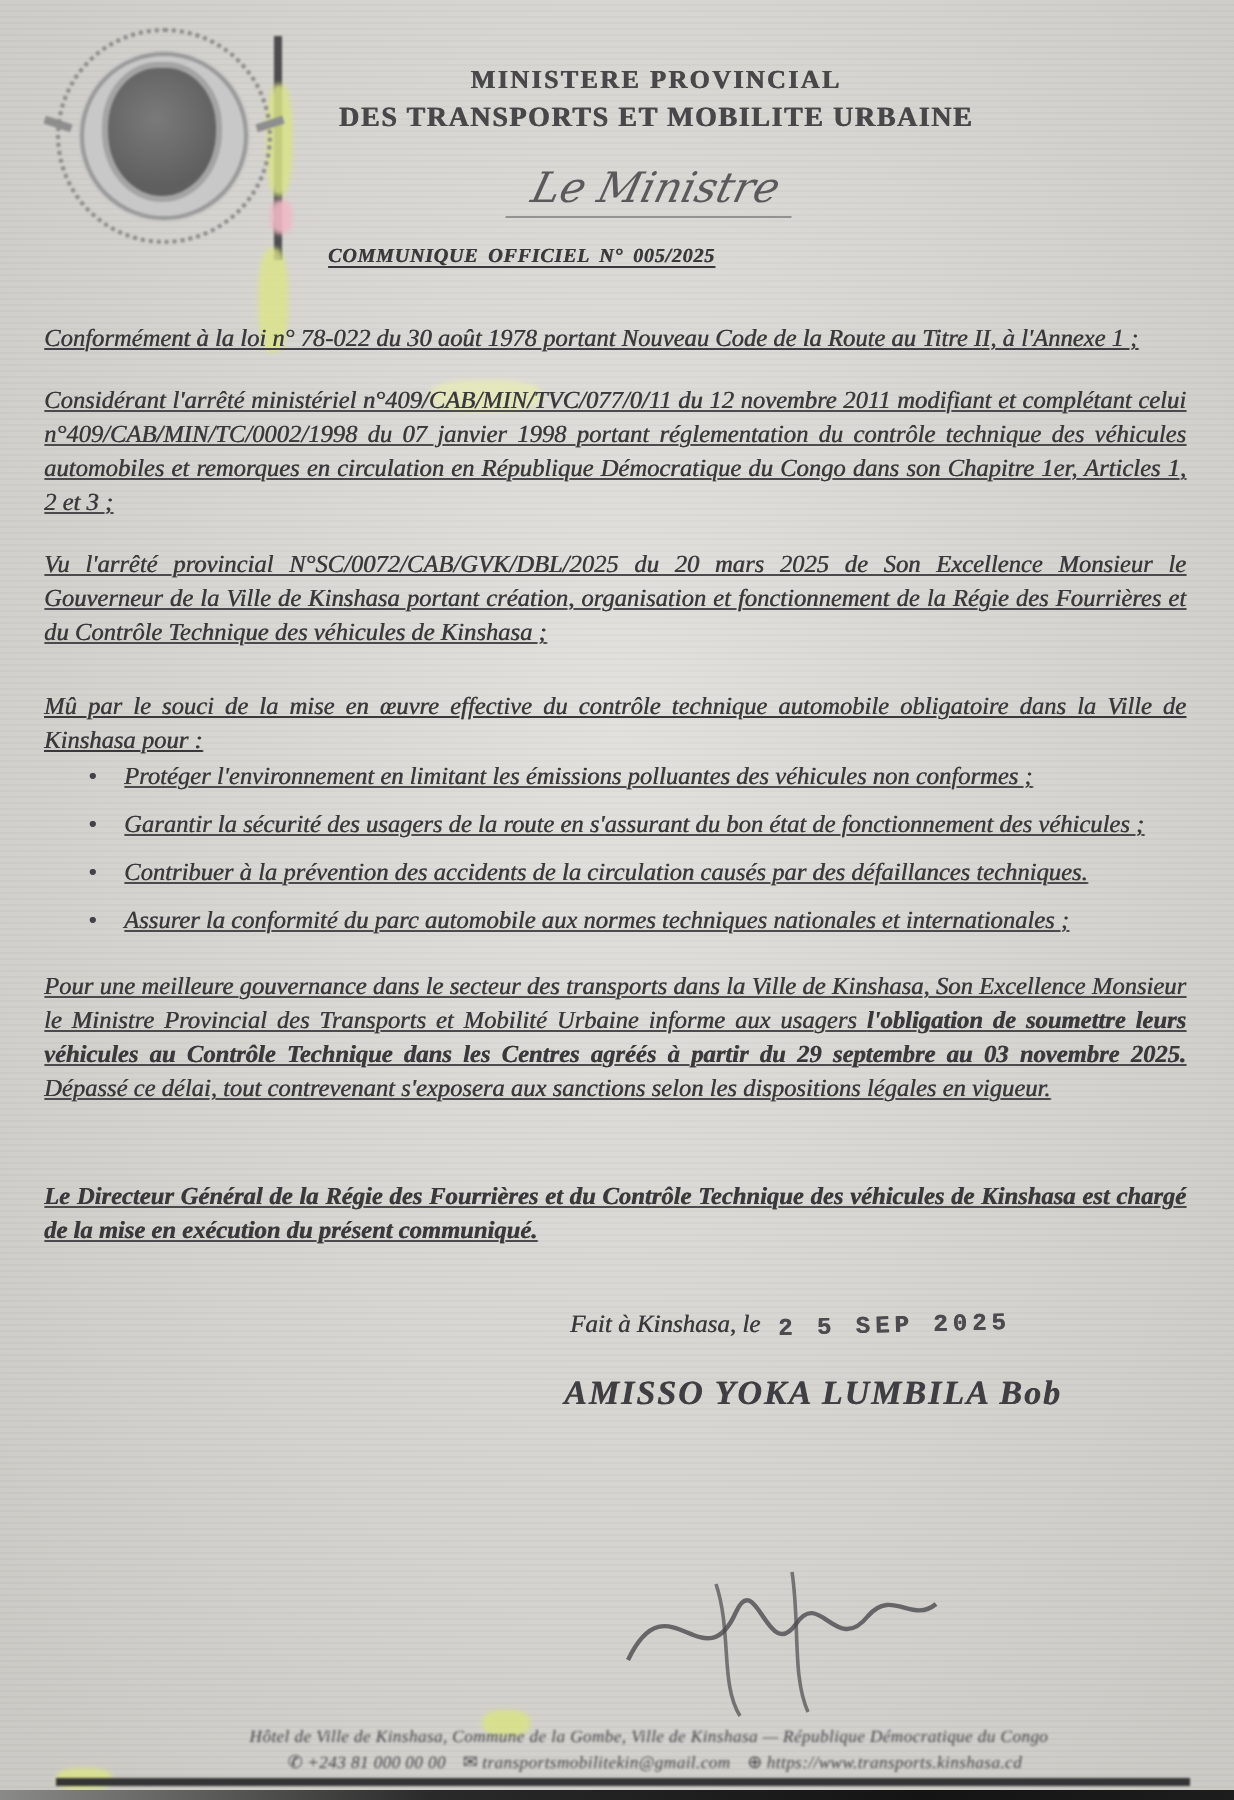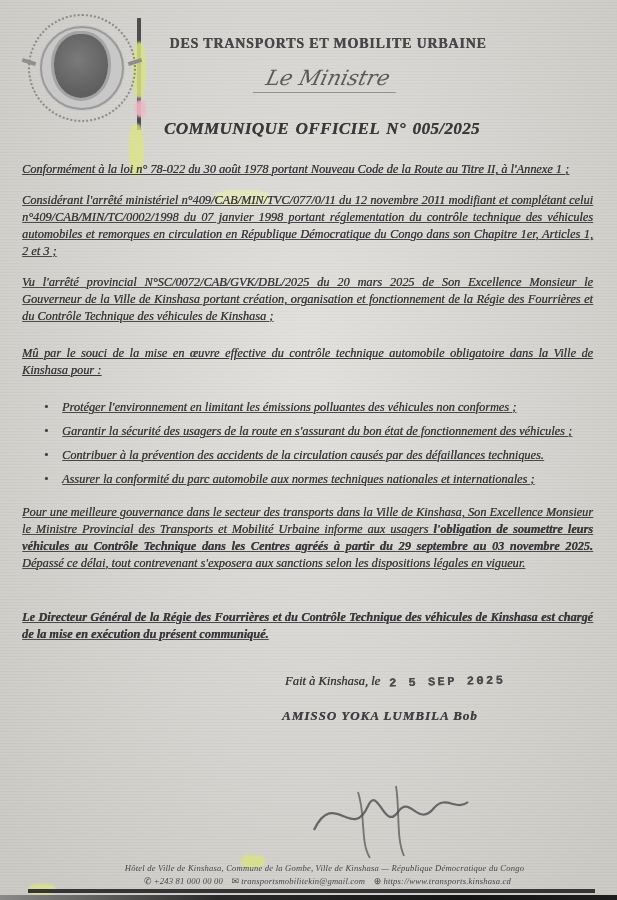--- a/index.html
+++ b/index.html
@@ -59,46 +59,46 @@
   .blob.y4{left:241px;top:855px;width:24px;height:13px;background:#d9e386;opacity:.85;}
   .blob.y5{left:28px;top:884px;width:28px;height:11px;background:#dce586;opacity:.8;}
   
   .content{
     position:absolute;left:22px;right:24px;top:120px;
     color:#3c3c3e;font-style:italic;font-size:12.3px;line-height:17px;
     text-align:justify;filter:blur(.32px) contrast(1.05);
     text-shadow:.3px 0 0 rgba(60,60,62,.85);
   }
   .title{
-    font-size:17px;font-weight:bold;letter-spacing:.4px;word-spacing:2px;
-    margin:0 0 24px 142px;
+    font-size:10px;font-weight:bold;letter-spacing:.4px;word-spacing:2px;
+    margin:0 0 24px 142px;text-decoration:underline;
     text-decoration-color:rgba(55,55,58,.8);text-underline-offset:2px;
   }
   .p{margin:0 0 14px 0;
      text-decoration:underline;
      text-decoration-color:rgba(70,70,75,.38);
      text-decoration-thickness:1px;text-underline-offset:1px;}
   .p.strong-ul{text-decoration-color:rgba(60,60,65,.62);}
-  .p.pre-list{margin-bottom:20px;margin-top:20px;text-decoration:underline;}
+  .p.pre-list{margin-bottom:1px;margin-top:20px;text-decoration:underline;}
   ul.goals{margin:0 0 4px 0;padding:0 0 0 40px;list-style:none;}
   ul.goals li{position:relative;margin:0 0 7px 0;padding-left:0;
      text-decoration:underline;text-decoration-color:rgba(70,70,75,.35);
      text-decoration-thickness:1px;}
   ul.goals li::before{content:"•";position:absolute;left:-18px;top:0;color:#46464a;}
   .notice{margin-top:16px;}
   .b{font-weight:bold;}
   .closing{margin-top:37px;font-weight:bold;}
   .dateline{margin:30px 0 0 263px;font-size:12.5px;white-space:nowrap;}
   .stamp{
     display:inline-block;font-family:"Liberation Mono", monospace;font-style:normal;
     font-weight:bold;font-size:12px;letter-spacing:2.5px;color:#4e4e52;
     transform:rotate(-1.5deg);margin-left:6px;
   }
   .signatory{
-    margin:16px 0 0 260px;font-size:13px;font-weight:bold;letter-spacing:1px;
+    margin:16px 0 0 260px;font-size:17px;font-weight:bold;letter-spacing:1px;
     color:#424246;white-space:nowrap;
   }
   .sig-svg{position:absolute;left:300px;top:772px;pointer-events:none;}
   
   .footer{
     position:absolute;left:0;right:0;bottom:12px;text-align:center;
     font-size:8.6px;font-style:italic;color:#454548;letter-spacing:.2px;
     filter:blur(.55px);line-height:13px;padding-left:32px;
   }
   .footer .icon{font-style:normal;font-size:9px;margin:0 2px 0 6px;}
@@ -120,20 +120,21 @@
   <div class="blob y5"></div>
 
   <div class="seal">
     <div class="ring"></div>
     <div class="core"></div>
     <div class="wing-l"></div>
     <div class="wing-r"></div>
   </div>
 
   <div class="head-text">
+    <div class="min1">MINISTERE PROVINCIAL</div>
     <div class="min2">DES TRANSPORTS ET MOBILITE URBAINE</div>
     <div><span class="script">Le Ministre</span></div>
   </div>
 
   <div class="content">
     <div class="title">COMMUNIQUE OFFICIEL N° 005/2025</div>
 
     <p class="p strong-ul">Conformément à la loi n° 78-022 du 30 août 1978 portant Nouveau Code de la Route au Titre II, à l'Annexe 1 ;</p>
     <p class="p">Considérant l'arrêté ministériel n°409/CAB/MIN/TVC/077/0/11 du 12 novembre 2011 modifiant et complétant celui n°409/CAB/MIN/TC/0002/1998 du 07 janvier 1998 portant réglementation du contrôle technique des véhicules automobiles et remorques en circulation en République Démocratique du Congo dans son Chapitre 1er, Articles 1, 2 et 3 ;</p>
     <p class="p">Vu l'arrêté provincial N°SC/0072/CAB/GVK/DBL/2025 du 20 mars 2025 de Son Excellence Monsieur le Gouverneur de la Ville de Kinshasa portant création, organisation et fonctionnement de la Régie des Fourrières et du Contrôle Technique des véhicules de Kinshasa ;</p>

